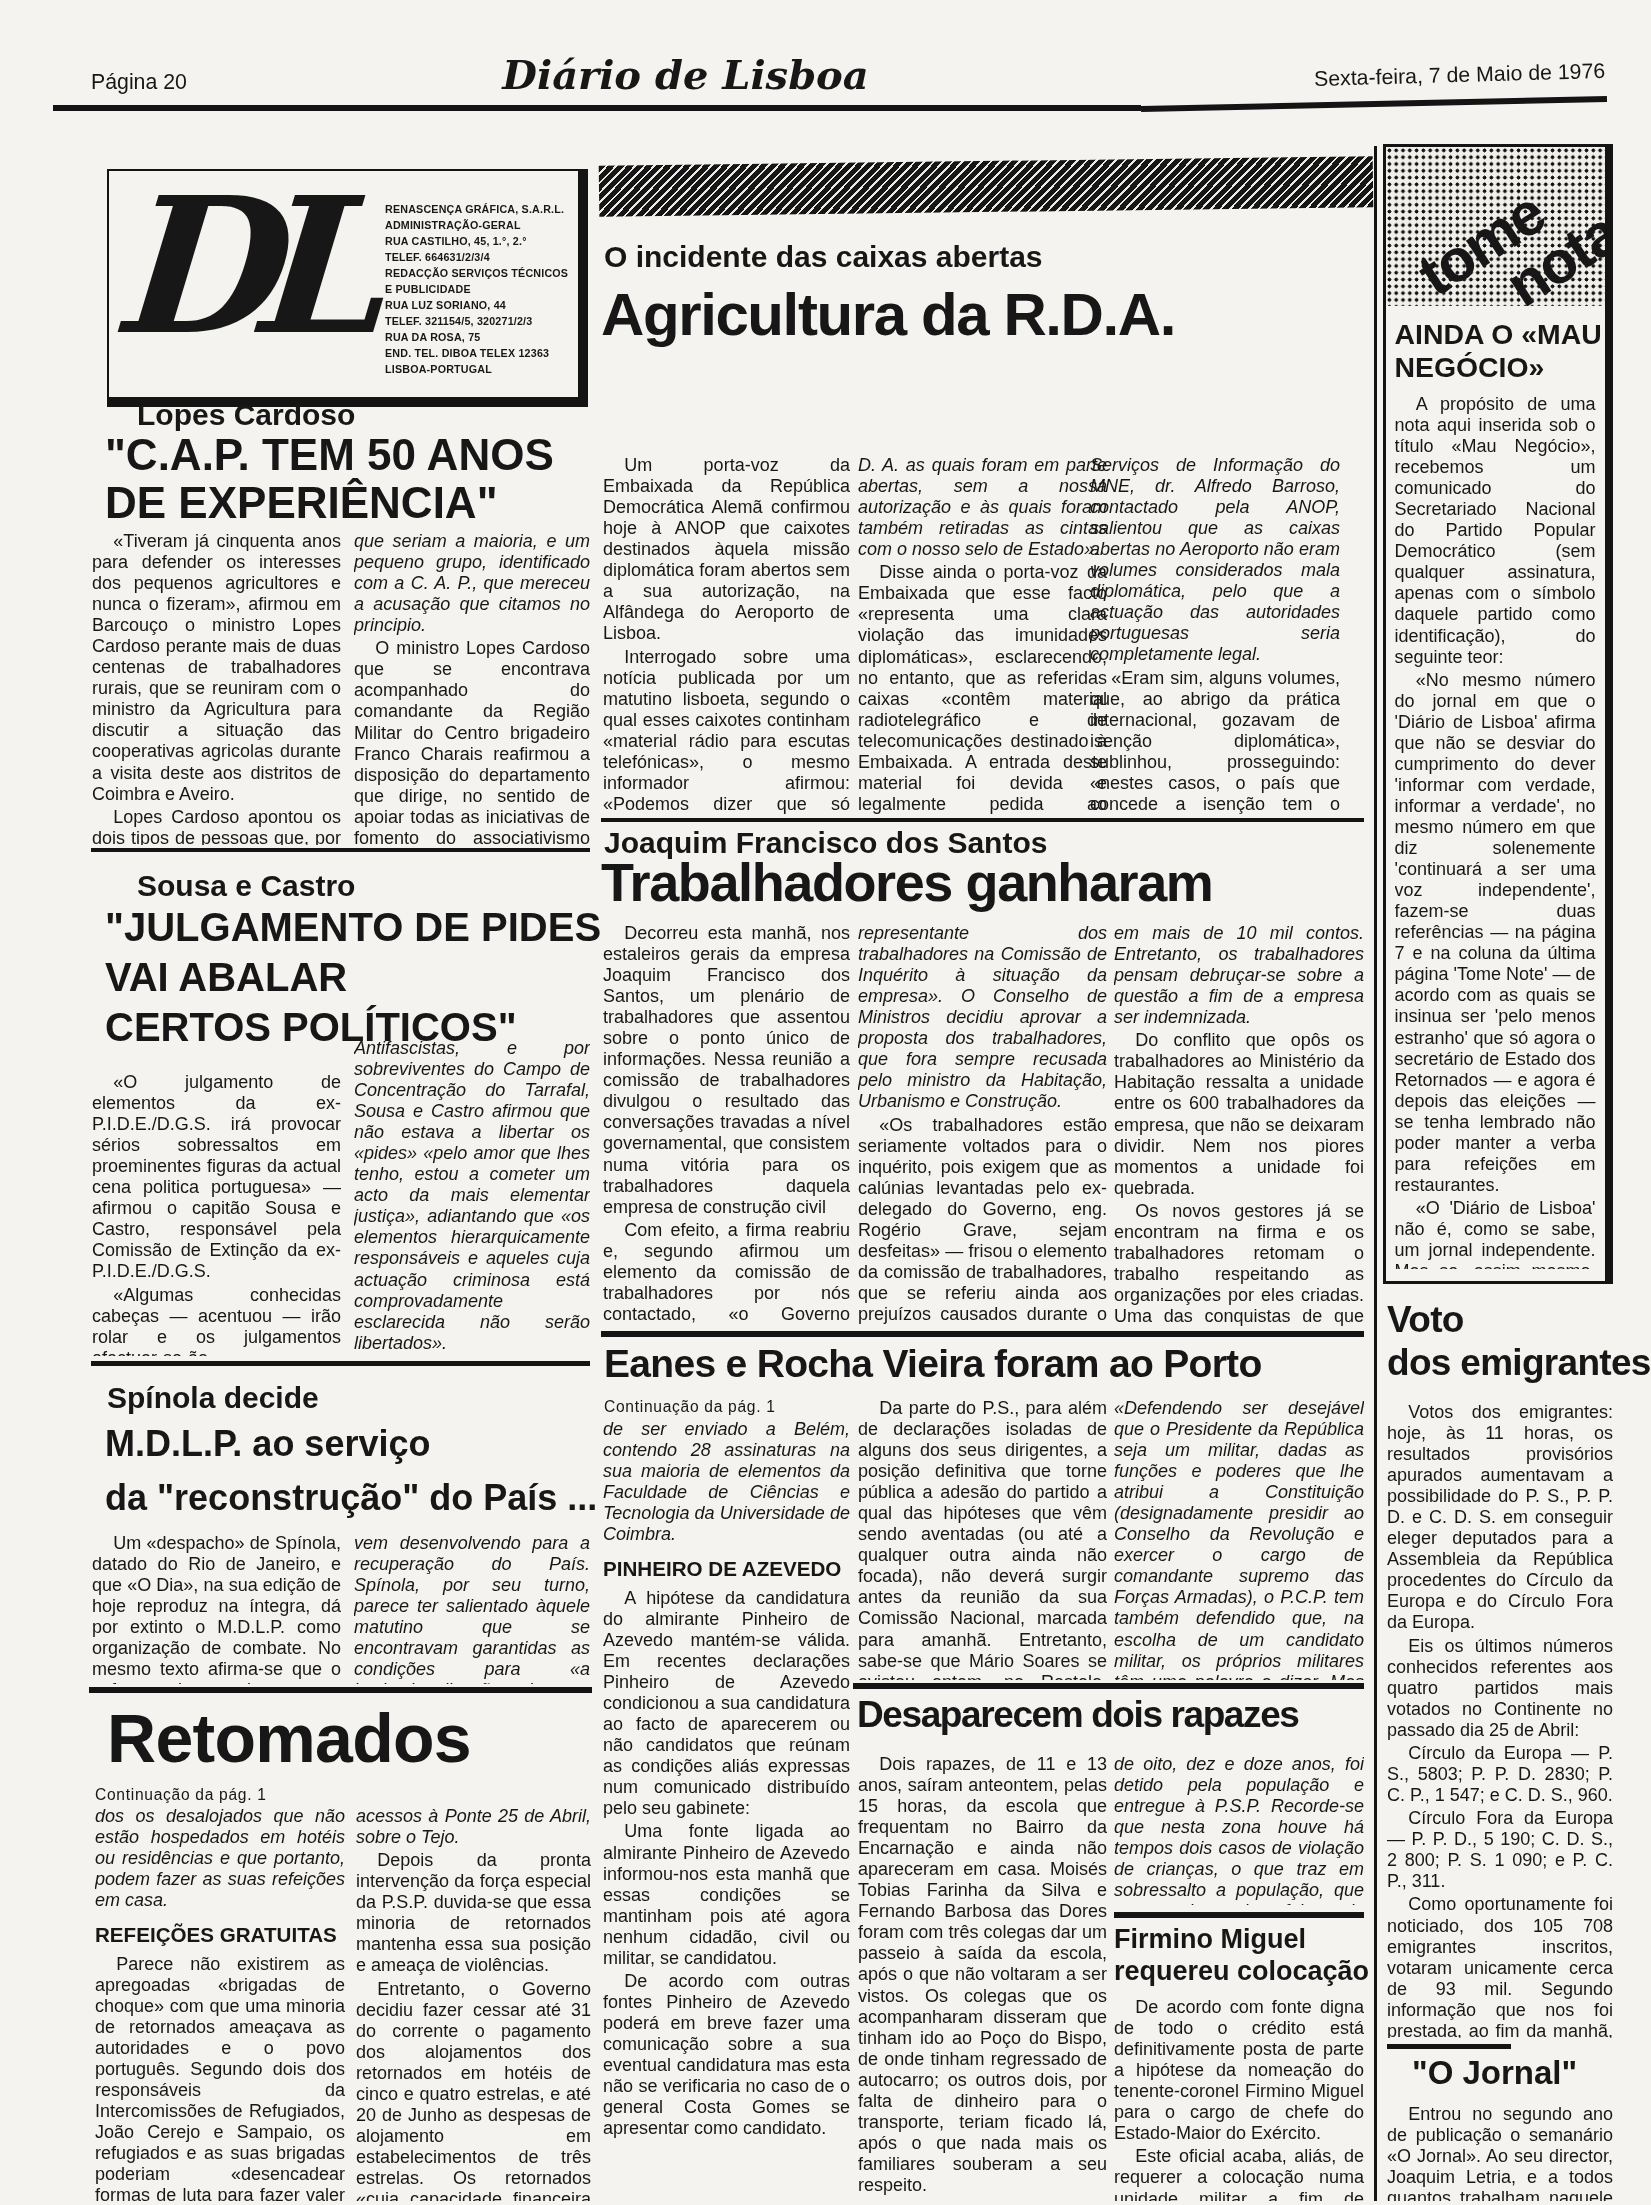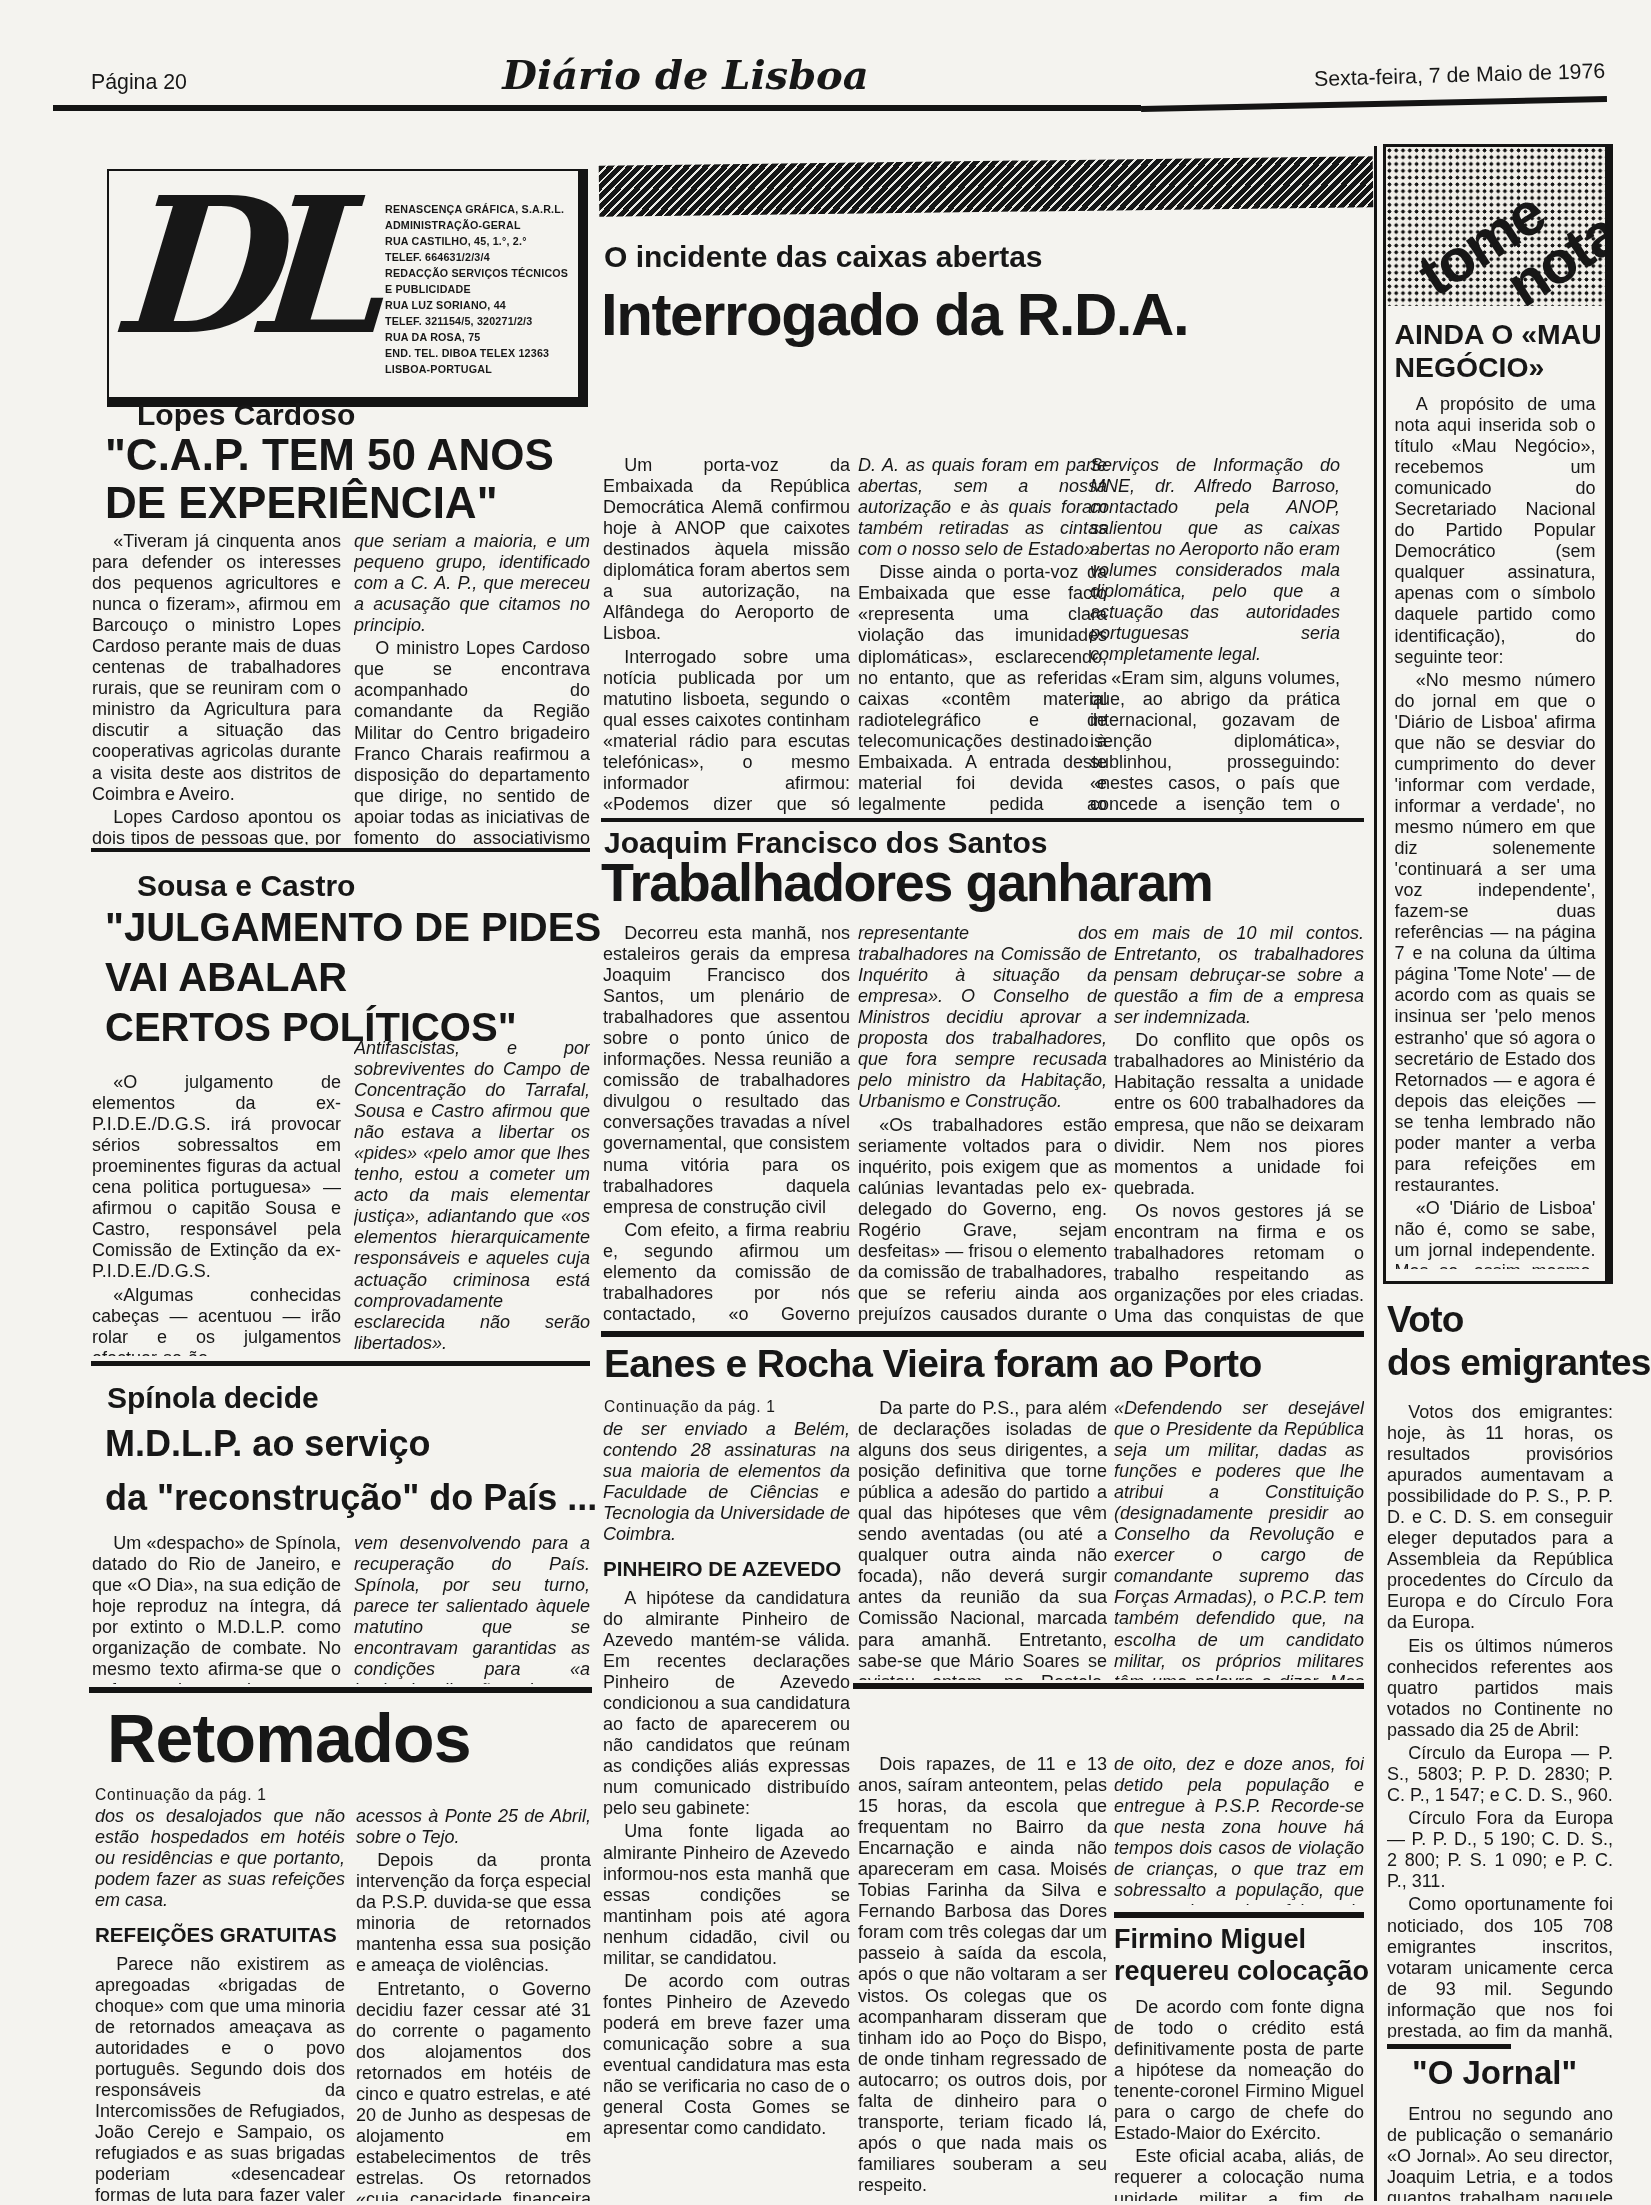--- a/index.html
+++ b/index.html
@@ -53,21 +53,21 @@
         <p>RUA DA ROSA, 75</p>
         <p>END. TEL. DIBOA TELEX 12363</p>
         <p>LISBOA-PORTUGAL</p>
       </div>
   </div>
 
   <div class="abs hatch" style="left:599px;top:161px;width:774px;height:51px;transform:rotate(-0.7deg);"></div>
 
   <div class="abs kicker" style="left:604px;top:240px;">O incidente das caixas abertas</div>
   <div class="abs h-big" style="left:601px;top:282px;font-size:60px;">
-    <div>Interrogado da R.D.A.</div>
+    <div>Agricultura da R.D.A.</div>
   </div>
   <div class="abs col" style="left:603px;top:455px;width:247px;height:359px;">
       <p>Um porta-voz da Embaixada da República Democrática Alemã confirmou hoje à ANOP que caixotes destinados àquela missão diplomática foram abertos sem a sua autorização, na Alfândega do Aeroporto de Lisboa.</p>
       <p>Interrogado sobre uma notícia publicada por um matutino lisboeta, segundo o qual esses caixotes continham «material rádio para escutas telefónicas», o mesmo informador afirmou: «Podemos dizer que só corresponde à verdade que se encontram no terminal do Aeroporto de Lisboa caixas destinadas à Embaixada da R.</p>
     </div>
   <div class="abs col cont" style="left:858px;top:455px;width:249px;height:359px;">
       <p>D. A. as quais foram em parte abertas, sem a nossa autorização e às quais foram também retiradas as cintas com o nosso selo de Estado».</p>
       <p>Disse ainda o porta-voz da Embaixada que esse facto «representa uma clara violação das imunidades diplomáticas», esclarecendo, no entanto, que as referidas caixas «contêm material radiotelegráfico e de telecomunicações destinado à Embaixada. A entrada deste material foi devida e legalmente pedida ao Ministério dos Negócios Estrangeiros, sendo autorizada».</p>
     </div>
   <div class="abs col cont" style="left:1090px;top:455px;width:250px;height:359px;">
@@ -161,20 +161,21 @@
       <p>De acordo com outras fontes Pinheiro de Azevedo poderá em breve fazer uma comunicação sobre a sua eventual candidatura mas esta não se verificaria no caso de o general Costa Gomes se apresentar como candidato.</p>
     </div>
   <div class="abs col" style="left:858px;top:1398px;width:249px;height:282px;">
       <p>Da parte do P.S., para além de declarações isoladas de alguns dos seus dirigentes, a posição definitiva que torne pública a adesão do partido a qual das hipóteses que vêm sendo aventadas (ou até a qualquer outra ainda não focada), não deverá surgir antes da reunião da sua Comissão Nacional, marcada para amanhã. Entretanto, sabe-se que Mário Soares se avistou ontem, no Restelo, com o general Ramalho Eanes, mas nada transpareceu sobre o teor do encontro.</p>
     </div>
   <div class="abs col cont" style="left:1114px;top:1398px;width:250px;height:282px;">
       <p>«Defendendo ser desejável que o Presidente da República seja um militar, dadas as funções e poderes que lhe atribui a Constituição (designadamente presidir ao Conselho da Revolução e exercer o cargo de comandante supremo das Forças Armadas), o P.C.P. tem também defendido que, na escolha de um candidato militar, os próprios militares têm uma palavra a dizer. Mas o P.C.P. não apoiará cegamente, de maneira seguidista e oportunista, um candidato militar apenas por ser militar ou proposto por outros militares. O P.C.P. formará a sua própria opinião e decidirá em conformidade.»</p>
     </div>
 
   <div class="rule" style="left:853px;top:1683px;width:511px;height:6.4px;"></div>
+  <div class="abs h-big" style="left:857px;top:1695px;font-size:37px;">Desaparecem dois rapazes</div>
   <div class="abs col" style="left:858px;top:1754px;width:249px;height:447px;">
       <p>Dois rapazes, de 11 e 13 anos, saíram anteontem, pelas 15 horas, da escola que frequentam no Bairro da Encarnação e ainda não apareceram em casa. Moisés Tobias Farinha da Silva e Fernando Barbosa das Dores foram com três colegas dar um passeio à saída da escola, após o que não voltaram a ser vistos. Os colegas que os acompanharam disseram que tinham ido ao Poço do Bispo, de onde tinham regressado de autocarro; os outros dois, por falta de dinheiro para o transporte, teriam ficado lá, após o que nada mais os familiares souberam a seu respeito.</p>
       <p>Foi alertada a Polícia, que procura as crianças desaparecidas.</p>
     </div>
   <div class="abs col cont" style="left:1114px;top:1754px;width:250px;height:151px;">
       <p>de oito, dez e doze anos, foi detido pela população e entregue à P.S.P. Recorde-se que nesta zona houve há tempos dois casos de violação de crianças, o que traz em sobressalto a população, que se queixa da falta de policiamento na área.</p>
     </div>
 
   <div class="rule" style="left:1114px;top:1912px;width:250px;height:5.7px;"></div>
   <div class="abs h-big" style="left:1114px;top:1923px;font-size:27px;letter-spacing:0;line-height:1.2;">

